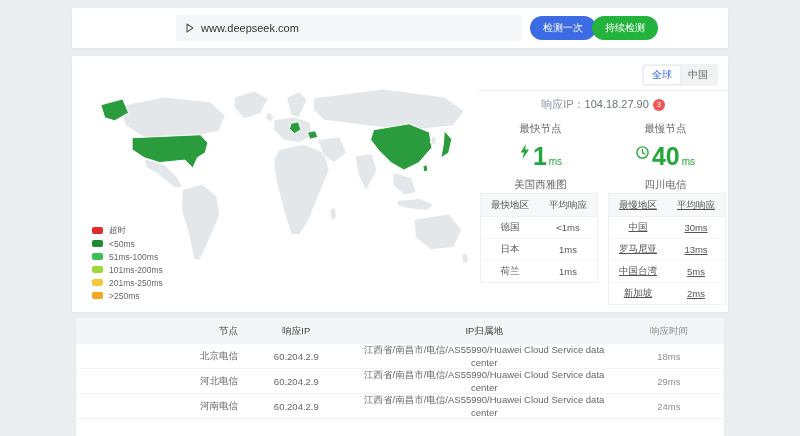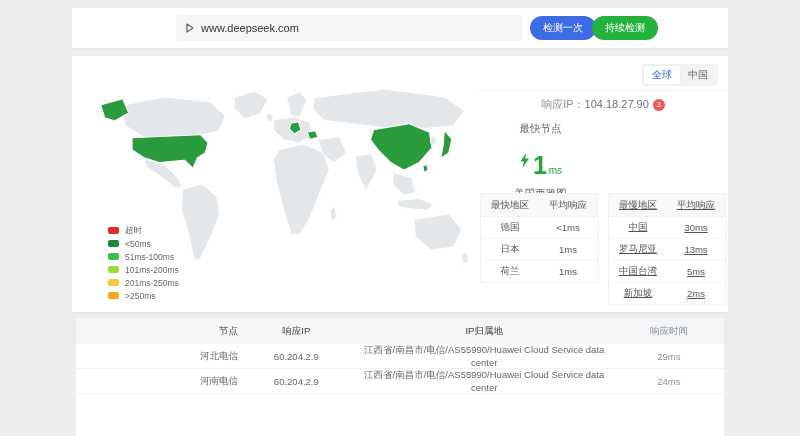--- a/index.html
+++ b/index.html
@@ -28,40 +28,40 @@
   #tabs { position:absolute; right:10px; top:8px; background:#f1f2f4;
     border-radius:3px; padding:2px; display:flex; }
   #tabs .tab { min-width:36px; height:18px; border:none; background:transparent;
     color:#666; font-size:10px; border-radius:2px; padding:0 8px;
     cursor:pointer; font-family:inherit; line-height:18px; }
   #tabs .tab.active { background:#fff; color:#3d6be4; box-shadow:0 0 2px rgba(0,0,0,0.08); }
 
   
   #map-wrap { position:absolute; left:12px; top:14px; width:390px; height:234px; }
   #map-wrap svg { width:100%; height:100%; }
-  #legend { position:absolute; left:24px; bottom:2px; list-style:none; }
+  #legend { position:absolute; left:8px; bottom:2px; list-style:none; }
   #legend li { display:flex; align-items:center; gap:6px; height:13px; }
   #legend .swatch { width:11px; height:7px; border-radius:2px; display:inline-block; }
   #legend li span:last-child { font-size:8.5px; color:#666; }
 
   
   #right-col { position:absolute; left:406px; top:0; width:250px; height:256px; }
   #right-divider { position:absolute; left:0; top:34px; width:100%;
     border-top:1px solid #f0f1f3; }
   #ip-line { position:absolute; top:41px; width:100%; text-align:center;
     font-size:11px; color:#8a8f96; }
   #ip-line b { font-weight:normal; color:#6d737a; }
   #ip-badge { display:inline-block; margin-left:4px; background:#f25555; color:#fff;
     font-size:8px; width:12px; height:12px; line-height:12px; border-radius:50%;
     text-align:center; vertical-align:1px; }
 
   .node-block { position:absolute; top:66px; width:50%; text-align:center; }
   .node-block.left { left:0; } .node-block.right { right:0; }
   .node-label { font-size:10.5px; color:#666; }
-  .node-value { margin-top:15px; color:#21a838; }
+  .node-value { margin-top:6px; color:#21a838; }
   .node-value .num { font-size:25px; font-weight:bold; }
   .node-value .unit { font-size:10px; margin-left:2px; }
   .node-value svg { vertical-align:6px; margin-right:3px; }
   .node-loc { margin-top:7px; font-size:10.5px; color:#666; }
 
   .mini-table { position:absolute; top:137px; width:118px; border-collapse:collapse;
     border:1px solid #f0f1f3; font-size:9.5px; color:#555; }
   .mini-table.left { left:2px; } .mini-table.right { right:2px;text-decoration:underline; }
   .mini-table th { background:#f7f8f9; font-weight:normal; color:#555;
     height:23px; border-bottom:1px solid #f0f1f3; }
@@ -170,20 +170,30 @@
     <div class="node-block left">
       <div class="node-label">最快节点</div>
       <div class="node-value">
         <svg width="11" height="15" viewBox="0 0 11 15">
           <path d="M7 0 L1.5 8.5 H5 L3.5 15 L10 5.5 H6.2 Z" fill="#21a838"></path>
         </svg><span class="num">1</span><span class="unit">ms</span>
       </div>
       <div class="node-loc">美国西雅图</div>
     </div>
 
+    <div class="node-block right">
+      <div class="node-label">最慢节点</div>
+      <div class="node-value">
+        <svg width="13" height="13" viewBox="0 0 13 13">
+          <circle cx="6.5" cy="6.5" r="5.6" fill="none" stroke="#21a838" stroke-width="1.4"></circle>
+          <path d="M6.5 3.4 V6.8 L9 8" fill="none" stroke="#21a838" stroke-width="1.3" stroke-linecap="round"></path>
+        </svg><span class="num">40</span><span class="unit">ms</span>
+      </div>
+      <div class="node-loc">四川电信</div>
+    </div>
 
     <table class="mini-table left">
       <thead>
           <tr>
             <th>最快地区</th>
             <th>平均响应</th>
           </tr>
         </thead>
       <tbody>
           <tr>
@@ -234,20 +244,26 @@
     <thead>
         <tr>
           <th>节点</th>
           <th>响应IP</th>
           <th>IP归属地</th>
           <th>响应时间</th>
         </tr>
       </thead>
     <tbody>
         <tr>
+          <td>北京电信</td>
+          <td>60.204.2.9</td>
+          <td>江西省/南昌市/电信/AS55990/Huawei Cloud Service data center</td>
+          <td>18ms</td>
+        </tr>
+        <tr>
           <td>河北电信</td>
           <td>60.204.2.9</td>
           <td>江西省/南昌市/电信/AS55990/Huawei Cloud Service data center</td>
           <td>29ms</td>
         </tr>
         <tr>
           <td>河南电信</td>
           <td>60.204.2.9</td>
           <td>江西省/南昌市/电信/AS55990/Huawei Cloud Service data center</td>
           <td>24ms</td>

